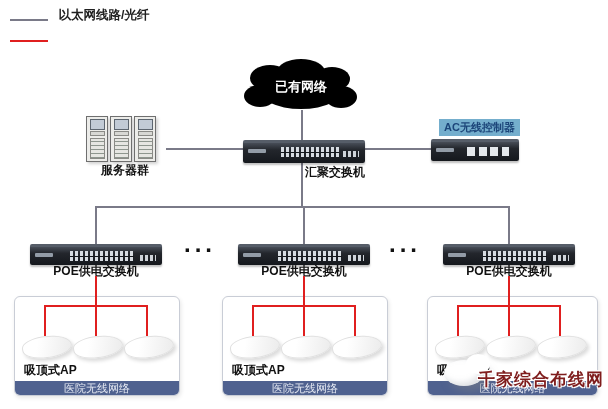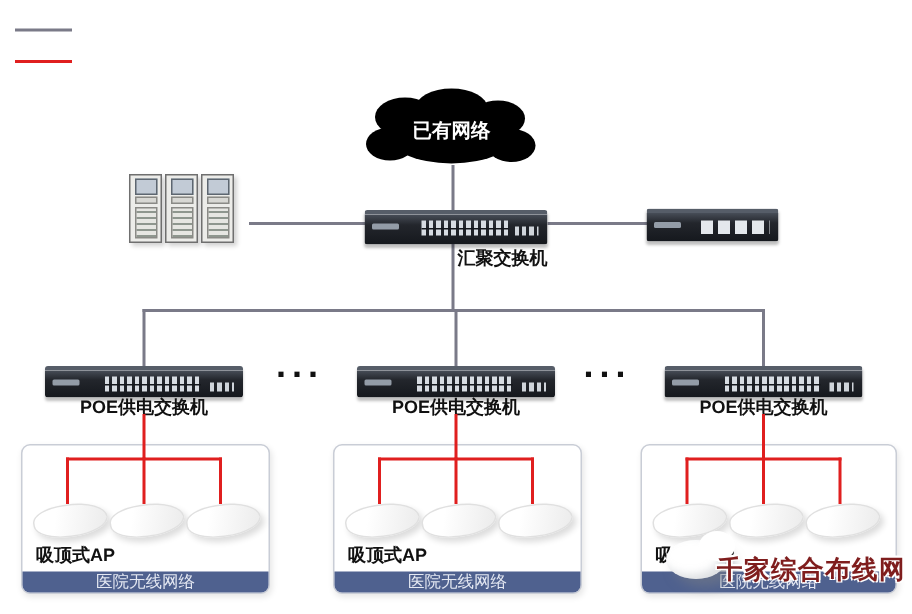--- a/index.html
+++ b/index.html
@@ -75,20 +75,21 @@
     background:#fff;border-radius:50%;}
   .wm-text{font-size:17px;font-weight:bold;letter-spacing:1px;color:#7f1d1d;z-index:6;
     text-shadow:1px 1px 0 #fff,-1px -1px 0 #fff,1px -1px 0 #fff,-1px 1px 0 #fff;}
 </style>
 </head>
 <body>
 
 <div id="canvas">
 
   <div class="abs legend-line eth" style="left:10px;top:19px;"></div>
+  <div class="abs legend-label" style="left:57px;top:8px;">以太网线路/光纤</div>
   <div class="abs legend-line poe" style="left:10px;top:40px;"></div>
 
   <svg class="abs" style="left:240px;top:58px;z-index:3;" width="122" height="58" viewBox="0 0 122 58">
     <ellipse cx="61" cy="30" rx="44" ry="21" fill="#000"></ellipse>
     <ellipse cx="30" cy="20" rx="20" ry="13" fill="#000"></ellipse>
     <ellipse cx="61" cy="14" rx="24" ry="13" fill="#000"></ellipse>
     <ellipse cx="92" cy="21" rx="18" ry="12" fill="#000"></ellipse>
     <ellipse cx="20" cy="38" rx="16" ry="11" fill="#000"></ellipse>
     <ellipse cx="101" cy="39" rx="16" ry="11" fill="#000"></ellipse>
     <text x="61" y="33" text-anchor="middle" class="cloud-txt">已有网络</text>
@@ -113,30 +114,32 @@
         <div class="screen"></div>
         <div class="slot"></div>
         <div class="grill"></div>
       </div>
     <div class="tower">
         <div class="screen"></div>
         <div class="slot"></div>
         <div class="grill"></div>
       </div>
   </div>
+  <div class="abs dev-label" style="left:80px;top:162px;width:90px;">服务器群</div>
 
   <div class="abs device" style="left:243px;top:140px;width:122px;height:20px;">
     <div class="badge"></div>
     <div class="ports" style="left:38px;width:58px;">
         <div class="sep"></div>
       </div>
     <div class="uplink"></div>
   </div>
   <div class="abs dev-label" style="left:243px;top:164px;width:122px;text-align:right;">汇聚交换机</div>
 
+  <div class="abs ac-tag" style="left:439px;top:119px;">AC无线控制器</div>
   <div class="abs device" style="left:431px;top:139px;width:88px;height:19px;">
     <div class="badge"></div>
     <div class="acports"></div>
   </div>
 
   <div class="abs dots" style="left:184px;top:232px;">...</div>
   <div class="abs dots" style="left:389px;top:232px;">...</div>
 
   <div class="abs device" style="left:30px;top:244px;width:132px;height:18px;">
     <div class="badge"></div>

